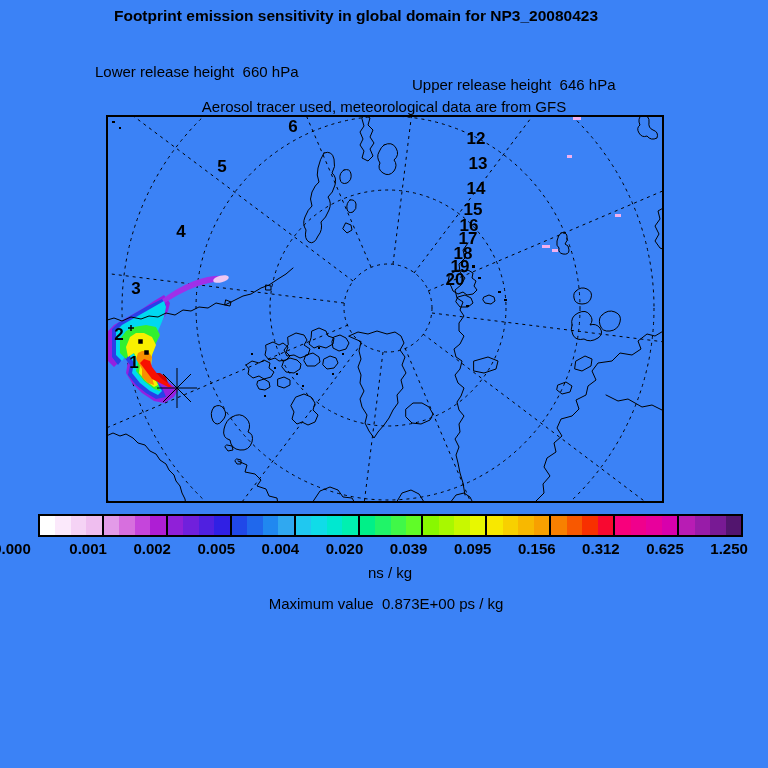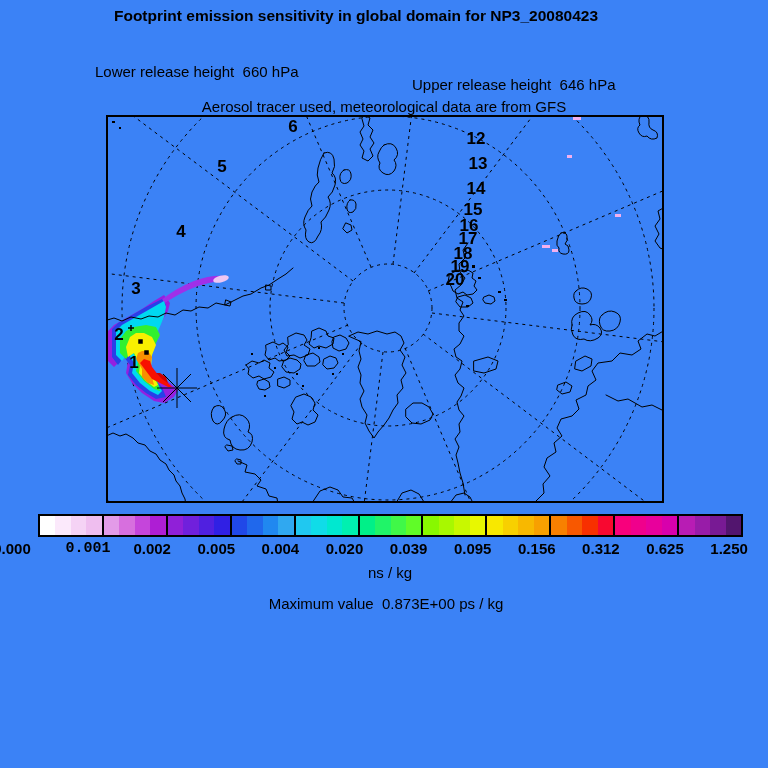--- a/index.html
+++ b/index.html
@@ -248,21 +248,21 @@
       </div>
       <div class="seg">
         <div class="cell" style="background: rgb(184, 28, 180);"></div>
         <div class="cell" style="background: rgb(152, 28, 168);"></div>
         <div class="cell" style="background: rgb(120, 26, 148);"></div>
         <div class="cell" style="background: rgb(82, 21, 110);"></div>
       </div>
     </div>
   <div class="tickrow" id="cb-ticks">
       <div class="tick" style="left: 12px;">0.000</div>
-      <div class="tick" style="left: 88.1px; font-family: Liberation Mono, monospace;">0.001</div>
+      <div class="tick" style="left: 88.1px;">0.001</div>
       <div class="tick" style="left: 152.2px;">0.002</div>
       <div class="tick" style="left: 216.3px;">0.005</div>
       <div class="tick" style="left: 280.4px;">0.004</div>
       <div class="tick" style="left: 344.5px;">0.020</div>
       <div class="tick" style="left: 408.6px;">0.039</div>
       <div class="tick" style="left: 472.7px;">0.095</div>
       <div class="tick" style="left: 536.8px;">0.156</div>
       <div class="tick" style="left: 600.9px;">0.312</div>
       <div class="tick" style="left: 665px;">0.625</div>
       <div class="tick" style="left: 729.1px;">1.250</div>

